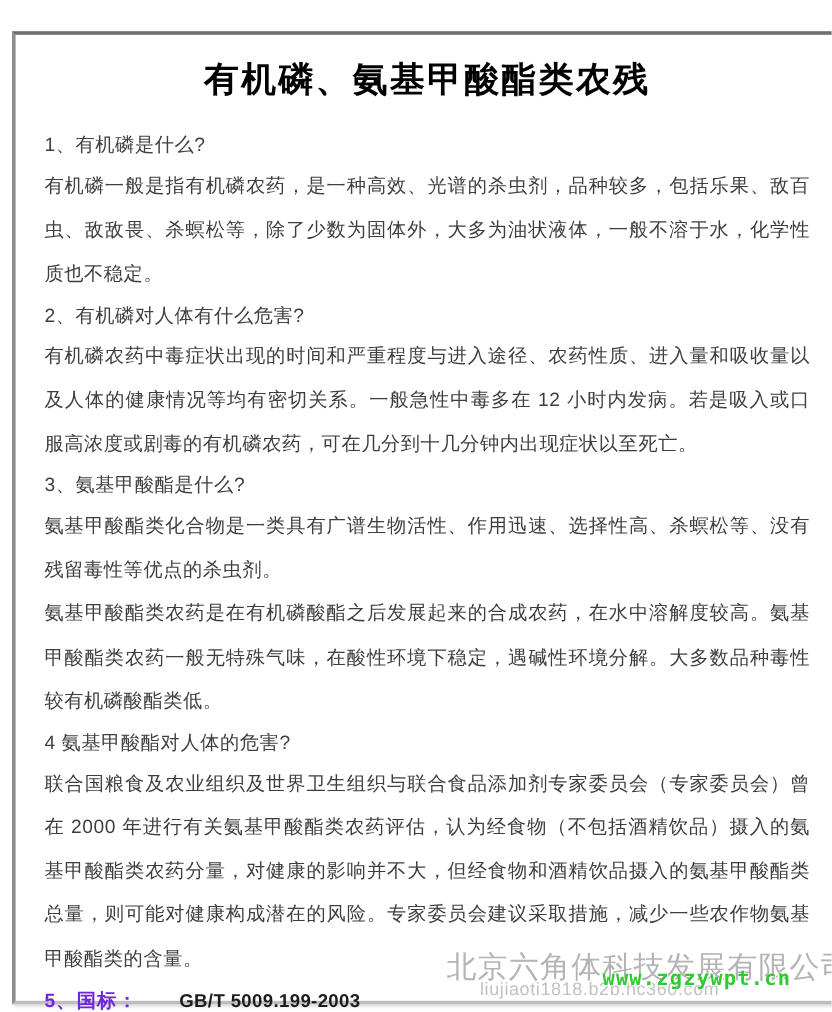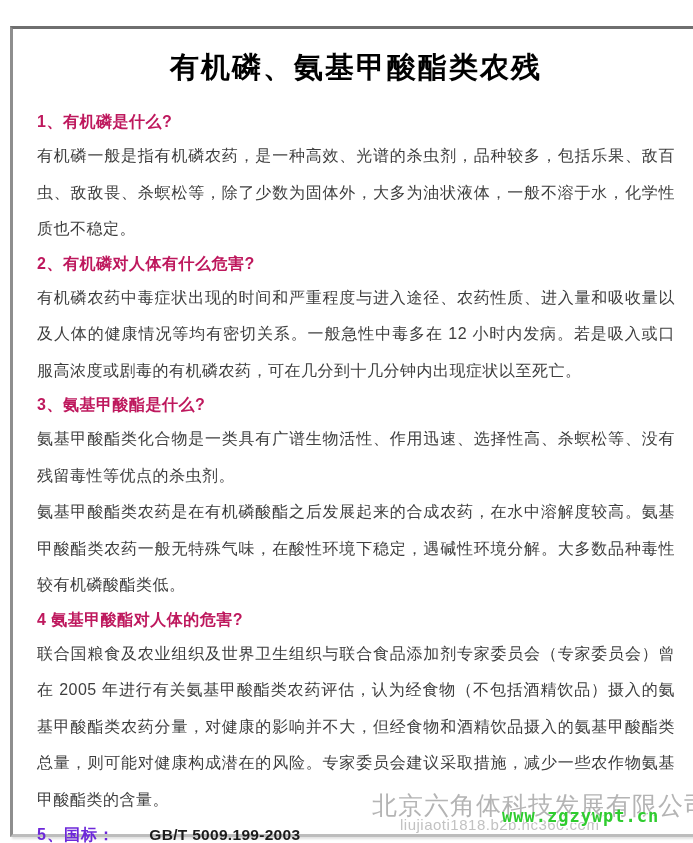--- a/index.html
+++ b/index.html
@@ -31,22 +31,22 @@
     font-size: 29px;
     font-weight: bold;
     color: #000000;
     text-align: center;
     letter-spacing: 2px;
     margin: 6px 0 19px 0;
     line-height: 40px;
   }
   .sec-heading {
     font-size: 16px;
-    font-weight: bold;
-    color: #be185d;
+    font-weight: normal;
+    color: #404040;
     margin: 0;
     line-height: 32px;
     letter-spacing: 0.5px;
   }
   .para {
     font-size: 16px;
     color: #3e3e3e;
     margin: 0;
     line-height: 36.5px;
     text-align: justify;
@@ -118,21 +118,21 @@
     </section>
 
     <section>
       <h2 class="sec-heading">3、氨基甲酸酯是什么?</h2>
       <p class="para">氨基甲酸酯类化合物是一类具有广谱生物活性、作用迅速、选择性高、杀螟松等、没有残留毒性等优点的杀虫剂。</p>
       <p class="para">氨基甲酸酯类农药是在有机磷酸酯之后发展起来的合成农药，在水中溶解度较高。氨基甲酸酯类农药一般无特殊气味，在酸性环境下稳定，遇碱性环境分解。大多数品种毒性较有机磷酸酯类低。</p>
     </section>
 
     <section>
       <h2 class="sec-heading">4 氨基甲酸酯对人体的危害?</h2>
-      <p class="para">联合国粮食及农业组织及世界卫生组织与联合食品添加剂专家委员会（专家委员会）曾在 2005 年进行有关氨基甲酸酯类农药评估，认为经食物（不包括酒精饮品）摄入的氨基甲酸酯类农药分量，对健康的影响并不大，但经食物和酒精饮品摄入的氨基甲酸酯类总量，则可能对健康构成潜在的风险。专家委员会建议采取措施，减少一些农作物氨基甲酸酯类的含量。</p>
+      <p class="para">联合国粮食及农业组织及世界卫生组织与联合食品添加剂专家委员会（专家委员会）曾在 2000 年进行有关氨基甲酸酯类农药评估，认为经食物（不包括酒精饮品）摄入的氨基甲酸酯类农药分量，对健康的影响并不大，但经食物和酒精饮品摄入的氨基甲酸酯类总量，则可能对健康构成潜在的风险。专家委员会建议采取措施，减少一些农作物氨基甲酸酯类的含量。</p>
     </section>
 
     <div class="standard-row">
       <span class="standard-label">5、国标：</span>
       <span class="standard-value">GB/T 5009.199-2003</span>
     </div>
 
   </div>
 </div>
 

